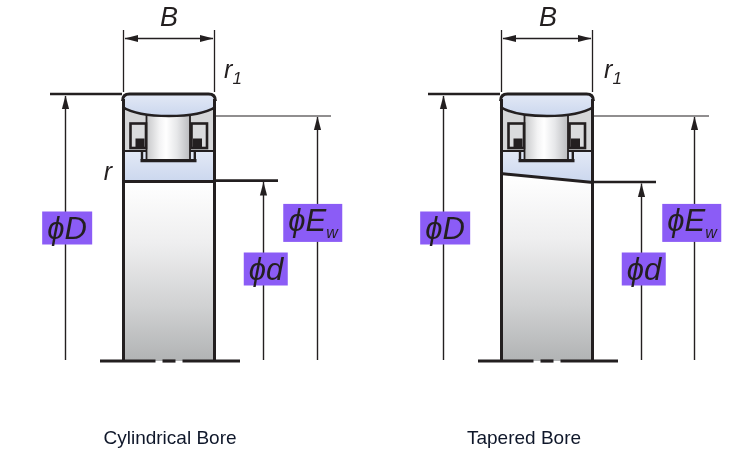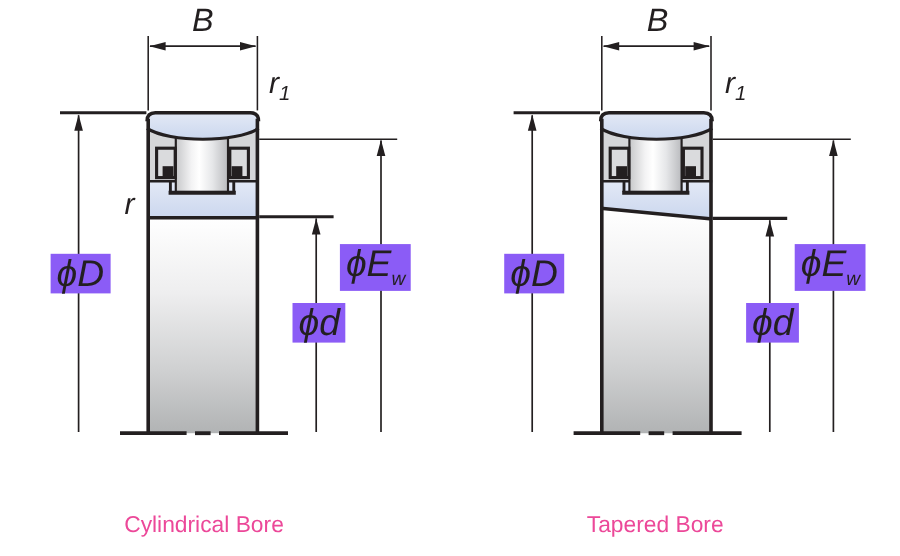--- a/index.html
+++ b/index.html
@@ -14,21 +14,21 @@
     z-index:2;
   }
   .lbl.size-b   { font-size:27px; }
   .lbl.size-r   { font-size:25px; }
   .lbl.size-phi { font-size:31px; }
   .lbl sub { font-style:italic; font-size:17px; line-height:1; }
   .lbl sub.wsub { font-size:16px; }
   .onLine { background:#8b5cf6; padding:1px 5px; }
   .caption {
     position:absolute; transform:translate(-50%,-50%);
-    font-size:19px; color:#ec4899; font-style:normal; white-space:nowrap; z-index:2;
+    font-size:19px; color:#0f172a; font-style:normal; white-space:nowrap; z-index:2;
   }
 </style>
 </head>
 <body>
 
 <div class="canvas">
 
   <svg width="750" height="463" viewBox="0 0 750 463">
     <defs>
       <linearGradient id="ringGrad" x1="0" y1="0" x2="0" y2="1">
@@ -203,15 +203,15 @@
   </div>
   <div class="lbl size-phi onLine" style="left:445px; top:228px;">
     <span>ϕD</span>
   </div>
   <div class="lbl size-phi onLine" style="left:692px; top:223px;">
     <span>ϕE</span><sub class="wsub">w</sub>
   </div>
   <div class="lbl size-phi onLine" style="left:644px; top:269px;">
     <span>ϕd</span>
   </div>
-  <div class="caption" style="left:546px; top:438px;">Tapered Bore</div>
+  <div class="caption" style="left:524px; top:438px;">Tapered Bore</div>
 
 </div>
 
 </body></html>

